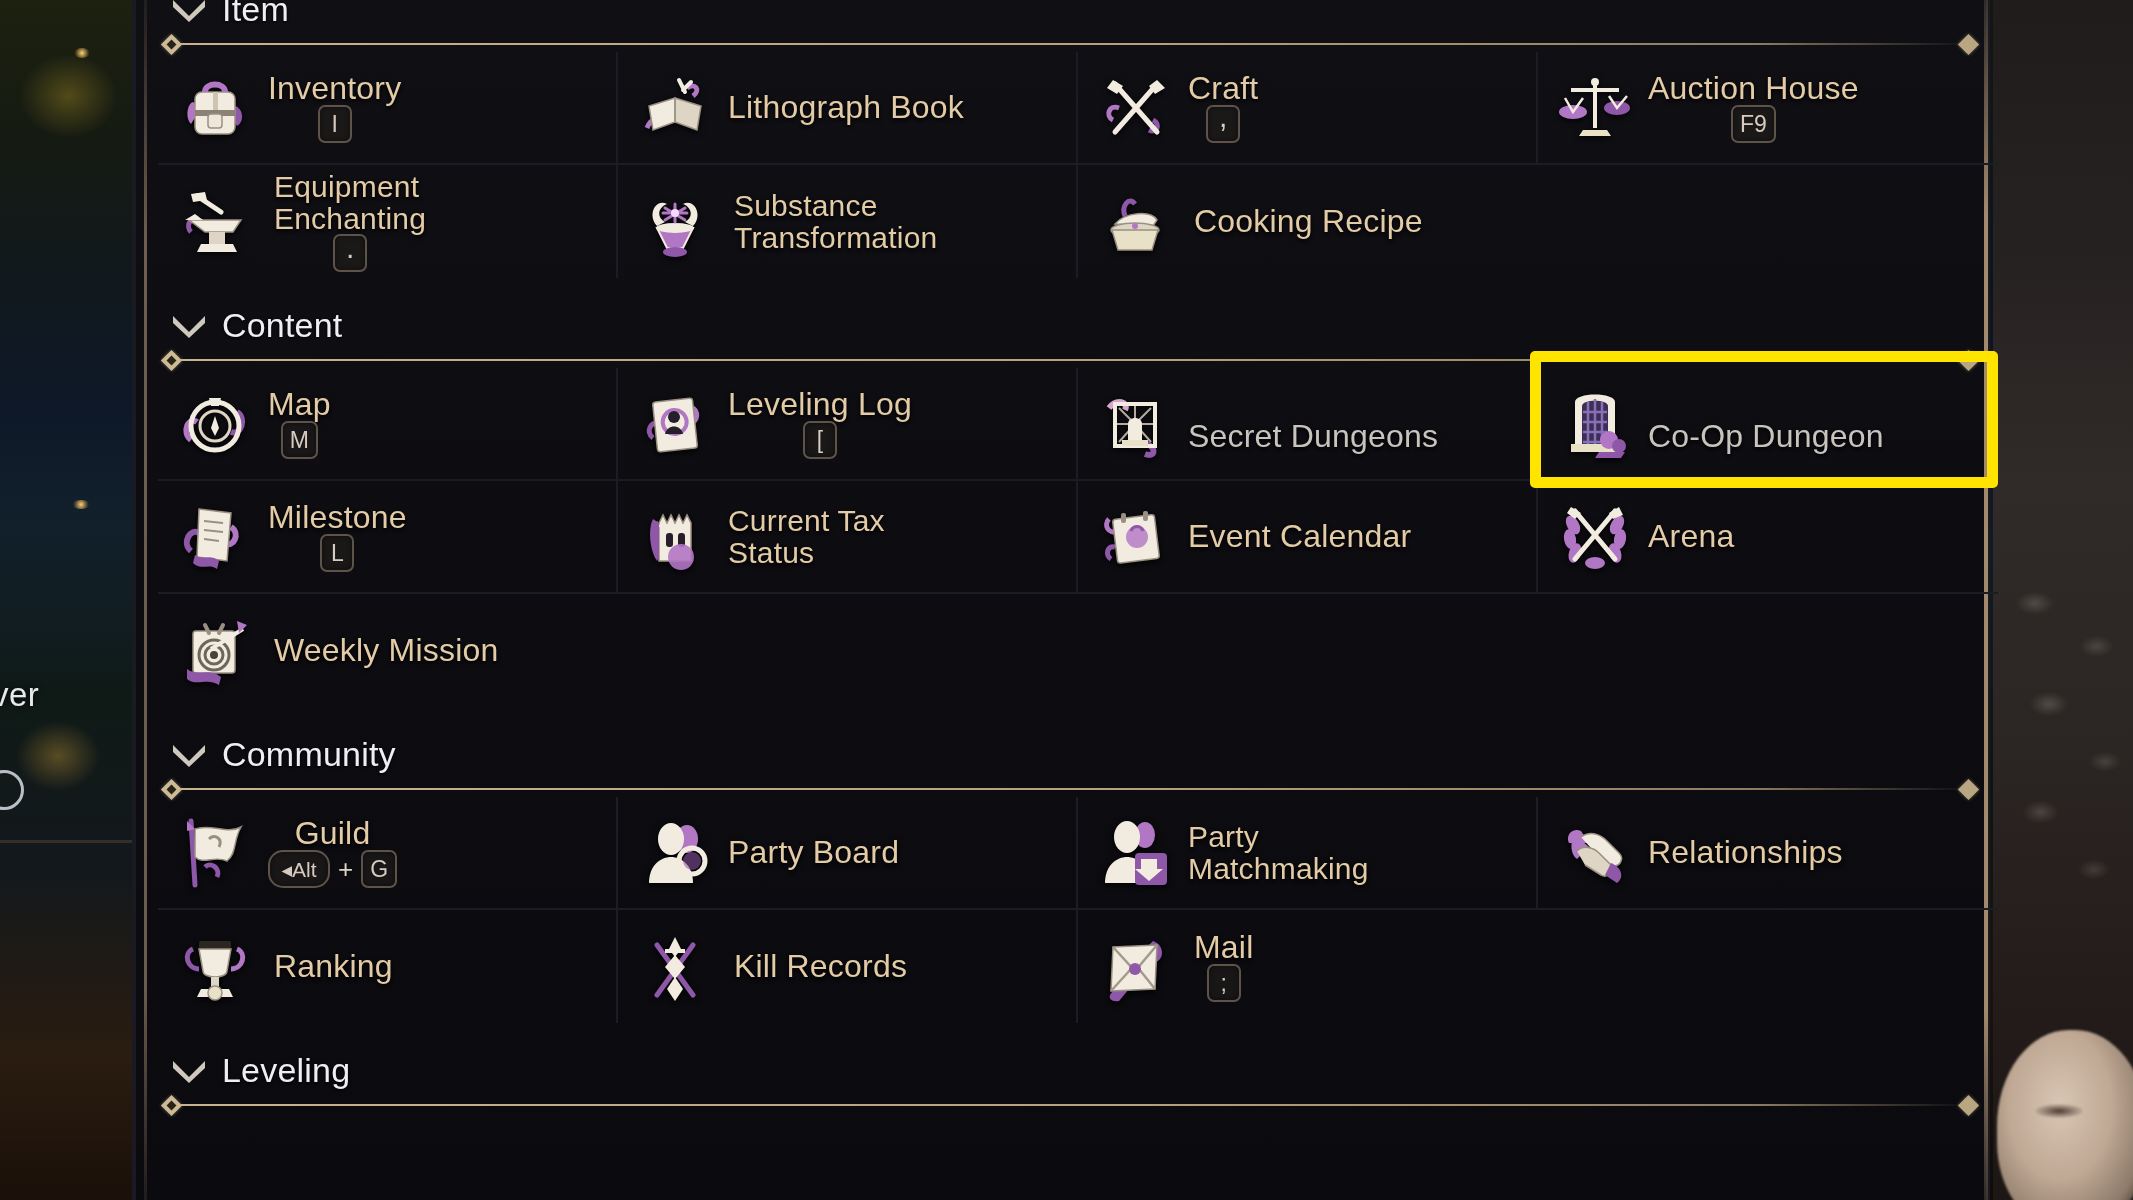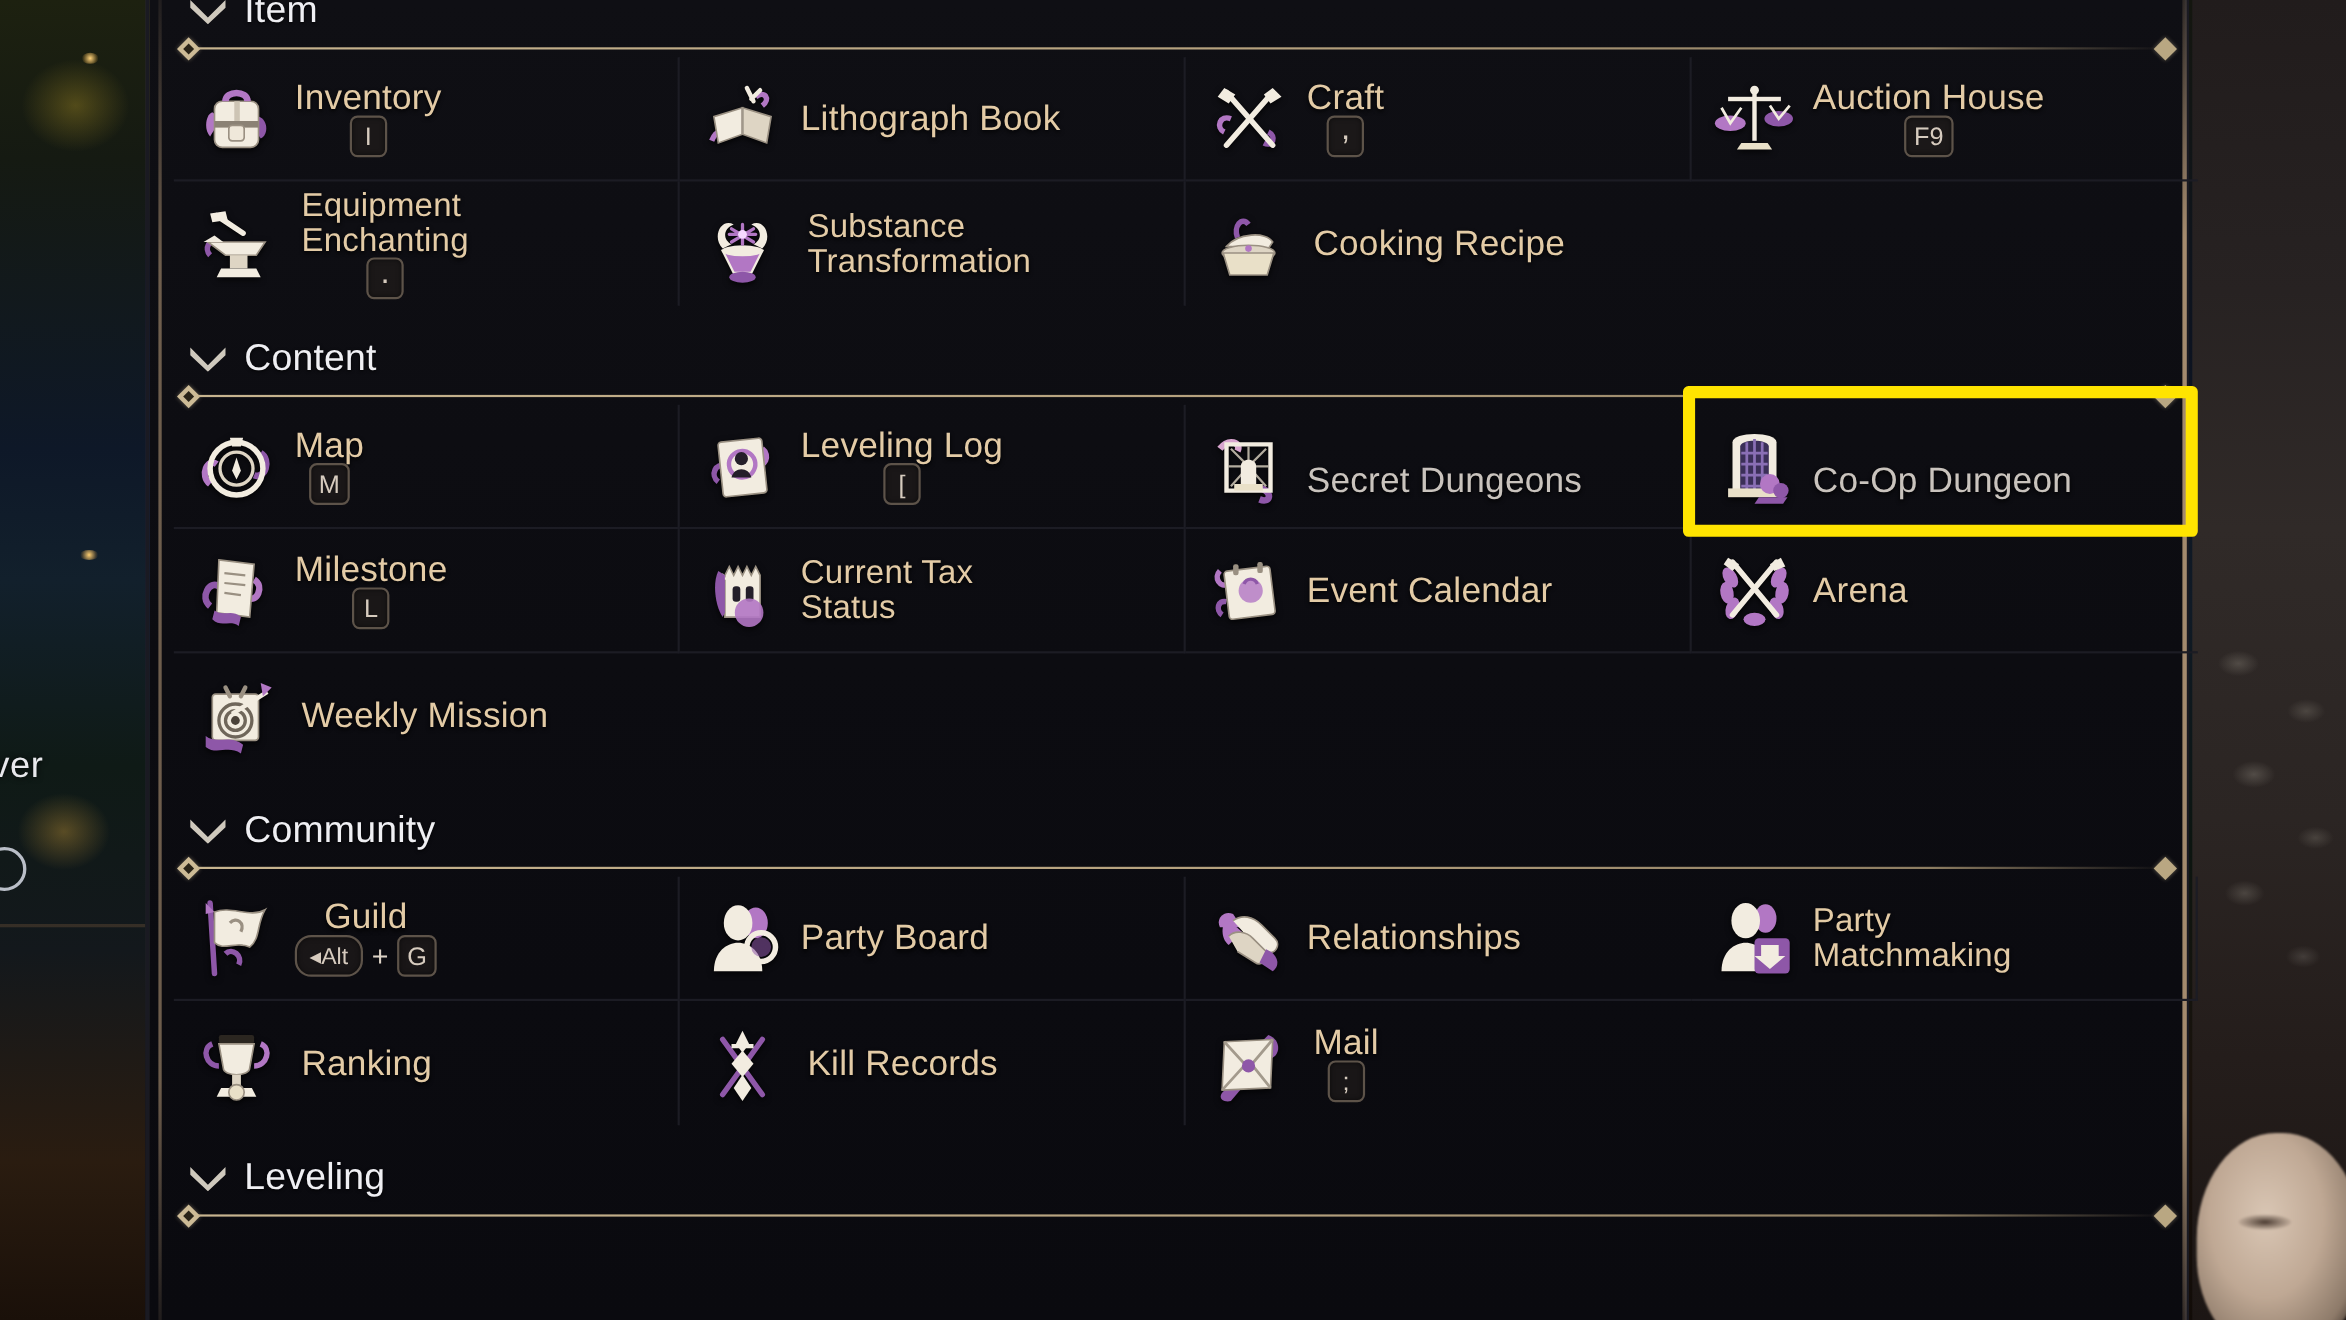--- a/index.html
+++ b/index.html
@@ -640,47 +640,47 @@
     <ellipse cx="36" cy="26" rx="13" ry="16" fill="#f2ece0"></ellipse>
     <path d="M14 70 C14 52 26 44 36 44 C46 44 58 52 58 70 Z" fill="#f2ece0"></path>
     <circle cx="57" cy="48" r="13" fill="none" stroke="#f2ece0" stroke-width="5"></circle>
     <circle cx="57" cy="48" r="9" fill="#8e57a8" opacity=".55"></circle>
                 </svg>
               </span>
               <span class="label-wrap">
                 <span class="label">Party Board</span>
               </span>
             </div>
+            <div class="cell">
+              <span class="icon">
+                <svg width="80" height="80" viewBox="0 0 80 80">
+    <ellipse cx="50" cy="22" rx="10" ry="13" fill="#b277c4"></ellipse>
+    <ellipse cx="32" cy="24" rx="13" ry="16" fill="#f2ece0"></ellipse>
+    <path d="M10 70 C10 52 22 44 32 44 C42 44 54 52 54 70 Z" fill="#f2ece0"></path>
+    <rect x="40" y="40" width="32" height="32" rx="4" fill="#8e57a8"></rect>
+    <path d="M46 46 L62 46 L62 56 L68 56 L54 68 L40 56 L46 56 Z" fill="#f2ece0"></path>
+                </svg>
+              </span>
+              <span class="label-wrap">
+                <span class="label two">Party
+Matchmaking</span>
+              </span>
+            </div>
             <div class="cell no-right">
               <span class="icon">
                 <svg width="80" height="80" viewBox="0 0 80 80">
     <path d="M14 30 C10 22 18 14 26 18 L34 30 Z" fill="#b277c4"></path>
     <path d="M20 22 C14 30 16 42 22 46 L34 34 Z" fill="#b277c4"></path>
     <path d="M26 24 C34 18 44 20 52 28 L64 40 C70 46 64 56 56 52 L44 44" fill="#f2ece0" stroke="#9a9082" stroke-width="1.5"></path>
     <path d="M22 38 C28 32 38 34 44 40 L56 52 C60 58 52 66 46 62 L30 52" fill="#ded5c4" stroke="#9a9082" stroke-width="1.5"></path>
     <path d="M56 50 C66 54 70 64 62 70 L50 62 Z" fill="#8e57a8"></path>
                 </svg>
               </span>
               <span class="label-wrap">
                 <span class="label">Relationships</span>
-              </span>
-            </div>
-            <div class="cell">
-              <span class="icon">
-                <svg width="80" height="80" viewBox="0 0 80 80">
-    <ellipse cx="50" cy="22" rx="10" ry="13" fill="#b277c4"></ellipse>
-    <ellipse cx="32" cy="24" rx="13" ry="16" fill="#f2ece0"></ellipse>
-    <path d="M10 70 C10 52 22 44 32 44 C42 44 54 52 54 70 Z" fill="#f2ece0"></path>
-    <rect x="40" y="40" width="32" height="32" rx="4" fill="#8e57a8"></rect>
-    <path d="M46 46 L62 46 L62 56 L68 56 L54 68 L40 56 L46 56 Z" fill="#f2ece0"></path>
-                </svg>
-              </span>
-              <span class="label-wrap">
-                <span class="label two">Party
-Matchmaking</span>
               </span>
             </div>
             <div class="cell no-bottom">
               <span class="icon">
                 <svg width="80" height="80" viewBox="0 0 80 80">
     <path d="M18 22 C8 26 12 42 24 42" fill="none" stroke="#8e57a8" stroke-width="5"></path>
     <path d="M62 22 C72 26 68 42 56 42" fill="none" stroke="#b277c4" stroke-width="5"></path>
     <rect x="24" y="14" width="32" height="8" rx="2" fill="#2b2620"></rect>
     <path d="M24 22 L56 22 L52 44 C52 52 28 52 28 44 Z" fill="#f2ece0" stroke="#9a9082" stroke-width="1.5"></path>
     <rect x="36" y="50" width="8" height="12" fill="#ded5c4"></rect>

